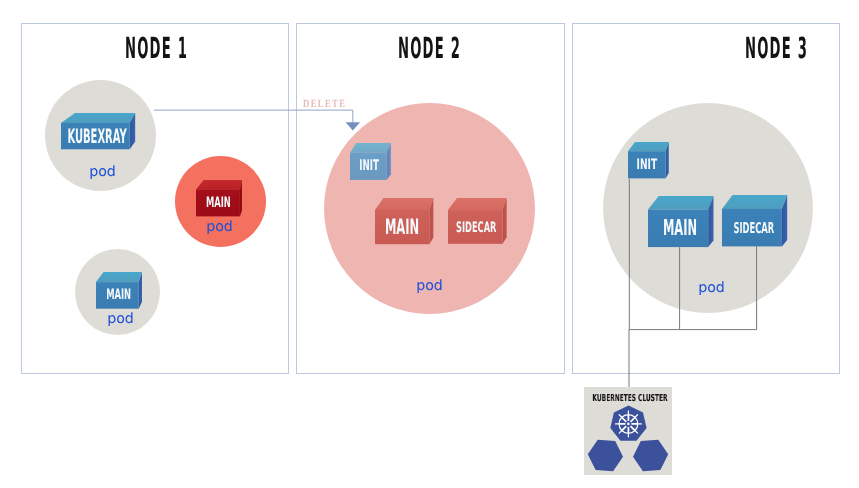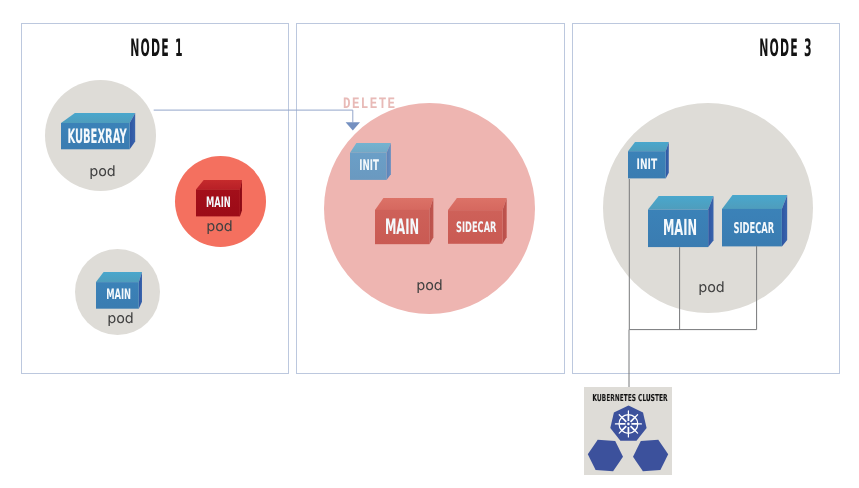--- a/index.html
+++ b/index.html
@@ -4,31 +4,31 @@
 <title>Kubernetes node diagram</title>
 <style>
   html,body{margin:0;padding:0;background:#ffffff;}
   body{width:859px;height:488px;overflow:hidden;position:relative;
        font-family:"DejaVu Sans",sans-serif;
        -webkit-font-smoothing:antialiased;text-rendering:geometricPrecision;}
   #stage{position:absolute;left:0;top:0;width:859px;height:488px;}
   .node-panel{position:absolute;box-sizing:border-box;border:1.2px solid #bcc8de;background:transparent;}
   .node-title{position:absolute;left:0;right:0;text-align:center;color:#141414;font-weight:bold;
       white-space:nowrap;will-change:transform;
-      font-family:"DejaVu Sans Condensed","DejaVu Sans",sans-serif;font-size:24px;line-height:22.9px;}
+      font-family:"DejaVu Sans Condensed","DejaVu Sans",sans-serif;font-size:29px;line-height:22.9px;}
   .node-title span{display:inline-block;transform:scaleX(0.505);transform-origin:center;letter-spacing:2.4px;}
   .pod-circle{position:absolute;border-radius:50%;}
-  .pod-label{position:absolute;text-align:center;color:#404040;font-size:14.2px;line-height:14.2px;will-change:transform;
+  .pod-label{position:absolute;text-align:center;color:#1d4ed8;font-size:14.2px;line-height:14.2px;will-change:transform;
       font-family:"DejaVu Sans",sans-serif;}
   .box-svg{position:absolute;overflow:visible;}
   .box-text{font-family:"DejaVu Sans Condensed","DejaVu Sans",sans-serif;font-weight:bold;
       fill:#f4f9fc;text-anchor:middle;will-change:transform;}
   .wire{position:absolute;left:0;top:0;width:859px;height:488px;overflow:visible;}
-  .delete-label{position:absolute;color:#e8bab7;font-weight:bold;font-size:16px;line-height:13.3px;will-change:transform;
-      white-space:nowrap;font-family:Liberation Mono, monospace;margin-left:40px;}
+  .delete-label{position:absolute;color:#e8bab7;font-weight:bold;font-size:11px;line-height:13.3px;will-change:transform;
+      white-space:nowrap;font-family:Liberation Serif, serif;}
   .delete-label span{display:inline-block;transform:scaleX(0.775);transform-origin:left top;letter-spacing:1.9px;}
   .k8s-box{position:absolute;background:#dedcd7;}
   .k8s-title{position:absolute;color:#111111;font-weight:bold;text-align:center;will-change:transform;
       font-size:9.6px;line-height:9.6px;white-space:nowrap;
       font-family:"DejaVu Sans Condensed","DejaVu Sans",sans-serif;
       transform:scaleX(0.683);transform-origin:center top;}
 </style>
 </head>
 <body>
 <div id="stage">
@@ -87,20 +87,21 @@
           <stop offset="1" stop-color="#960d18"></stop>
         </linearGradient>
 </defs>
     </svg>
 
 <div class="node-panel" style="left:21px;top:23px;width:268px;height:351px;"></div>
 <div class="node-panel" style="left:296px;top:23px;width:269px;height:351px;"></div>
 <div class="node-panel" style="left:572px;top:23px;width:268px;height:351px;"></div>
 
 <div class="node-title" style="left:22.7px;top:37.1px;width:268px;"><span>NODE 1</span></div>
+<div class="node-title" style="left:295.2px;top:37.1px;width:269px;"><span>NODE 2</span></div>
 <div class="node-title" style="left:571.2px;top:37.1px;width:268px;text-align:right;"><span>NODE 3</span></div>
 
 <div class="pod-circle" style="left:45px;top:80px;width:111px;height:111px;background:#dedcd7;"></div>
 <div class="pod-circle" style="left:175px;top:156px;width:91px;height:91px;background:#f4705f;"></div>
 <div class="pod-circle" style="left:75px;top:249px;width:85px;height:86px;background:#dedcd7;"></div>
 <div class="pod-circle" style="left:324px;top:103px;width:211px;height:211px;background:#eeb5b1;"></div>
 <div class="pod-circle" style="left:603px;top:103px;width:210px;height:210px;background:#dedcd7;"></div>
 <svg class="box-svg" style="left:57.30px;top:109.40px;width:82.20px;height:44.30px;" viewBox="0 0 82.20 44.30">
   <polygon points="4.00,14.00 17.90,4.00 78.20,4.00 72.70,14.00" fill="url(#bxTop)"></polygon>
   <polygon points="72.70,14.00 78.20,4.00 78.20,32.50 72.70,40.30" fill="url(#bxSide)"></polygon>

